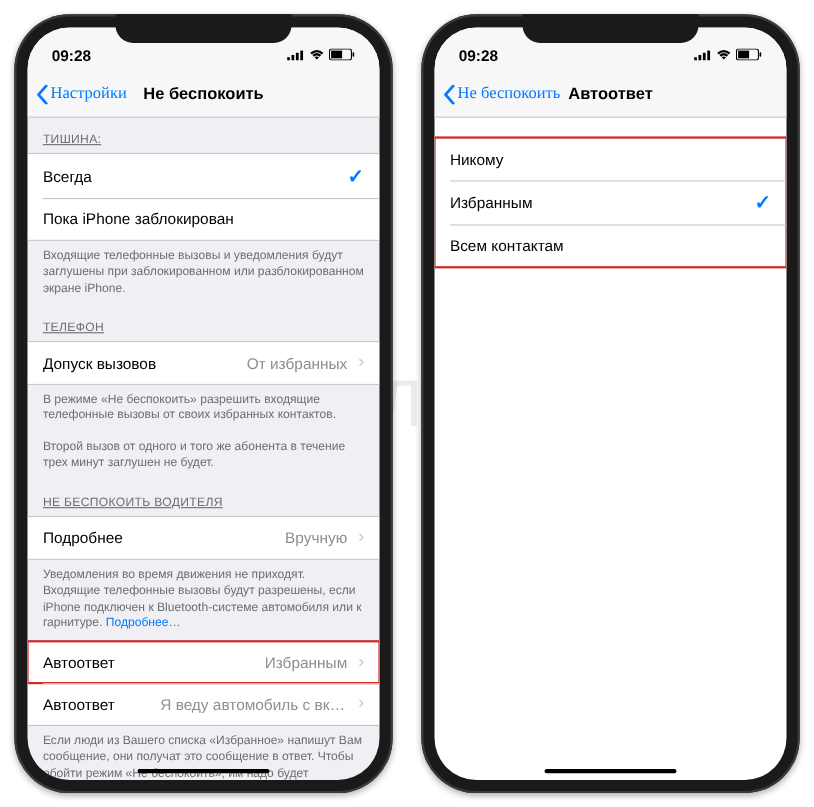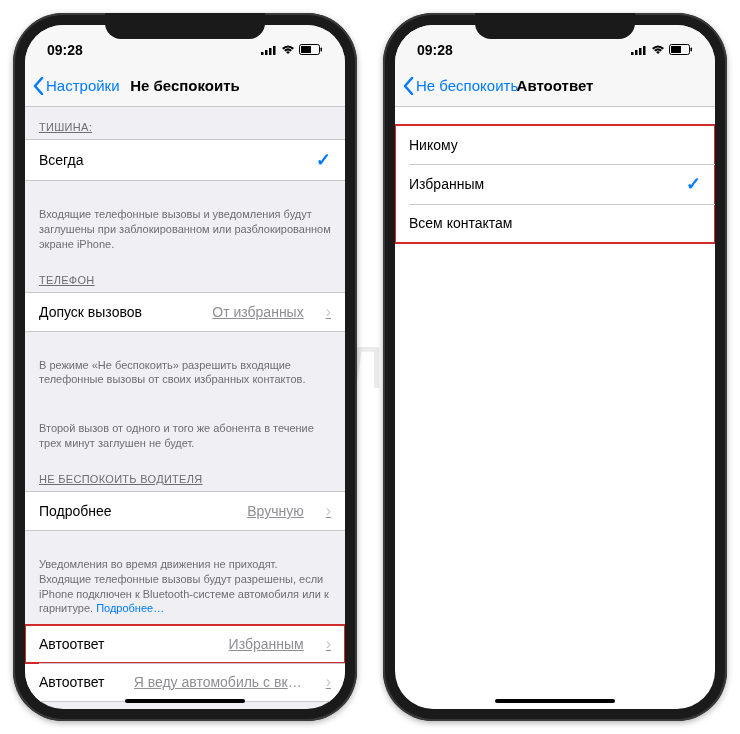--- a/index.html
+++ b/index.html
@@ -72,20 +72,21 @@
     display: flex;
     align-items: center;
     position: relative;
   }
   .back-btn {
     display: flex; align-items: center;
     color: #007aff;
     font-size: 15px;
     padding-left: 8px;
     gap: 2px;
+    font-family: Liberation Serif, serif;
   }
   .nav-title {
     position: absolute;
     left: 50%;
     transform: translateX(-50%);
     font-size: 15px;
     font-weight: 600;
     color: #000;
   }
   .content {
@@ -99,21 +100,20 @@
     color: #6d6d72;
     text-transform: uppercase;
     letter-spacing: 0.3px;
     text-decoration: underline;
   }
   .section-footer {
     padding: 6px 14px 8px 14px;
     font-size: 11px;
     color: #6d6d72;
     line-height: 1.35;
-    margin-top: 20px;
   }
   .section-footer a { color:#007aff; text-decoration:none; }
   .cell-group {
     background: #fff;
     border-top: 1px solid #c8c7cc;
     border-bottom: 1px solid #c8c7cc;
   }
   .cell {
     min-height: 38px;
     padding: 9px 14px;
@@ -125,22 +125,22 @@
     color: #000;
   }
   .cell + .cell::before {
     content: "";
     position: absolute;
     top: 0; left: 14px; right: 0;
     height: 1px;
     background: #c8c7cc;
   }
   .cell .right {
-    display: flex; align-items: center; gap:22px;
-    color: #8e8e93; font-size: 14px; text-decoration: underline;
+    display: flex; align-items: center; gap:10px;
+    color: #8e8e93; font-size: 14px;
   }
   .cell .right-trunc { max-width:170px; white-space:nowrap; overflow:hidden; text-overflow:ellipsis;}
   .chevron { color: #c7c7cc; font-size:16px; }
   .checkmark { color: #007aff; font-size:18px; font-weight:600;}
   .toggle {
     width: 44px; height: 26px; background:#e9e9ea; border-radius:13px; position:relative;
   }
   .toggle::after {
     content:""; position:absolute; top:2px; left:2px; width:22px; height:22px;
     background:#fff; border-radius:50%; box-shadow:0 1px 2px rgba(0,0,0,0.2);
@@ -194,20 +194,23 @@
       <div class="nav-title">Не беспокоить</div>
     </div>
 
     <div class="content">
       <div class="section-header">ТИШИНА:</div>
       <div class="cell-group">
         <div class="cell">
           <span>Всегда</span>
           <span class="checkmark">✓</span>
         </div>
+        <div class="cell">
+          <span>Пока iPhone заблокирован</span>
+        </div>
       </div>
       <div class="section-footer">Входящие телефонные вызовы и уведомления будут заглушены при заблокированном или разблокированном экране iPhone.</div>
 
       <div class="section-header">ТЕЛЕФОН</div>
       <div class="cell-group">
         <div class="cell">
           <span>Допуск вызовов</span>
           <div class="right">
             <span>От избранных</span>
             <span class="chevron">›</span>

